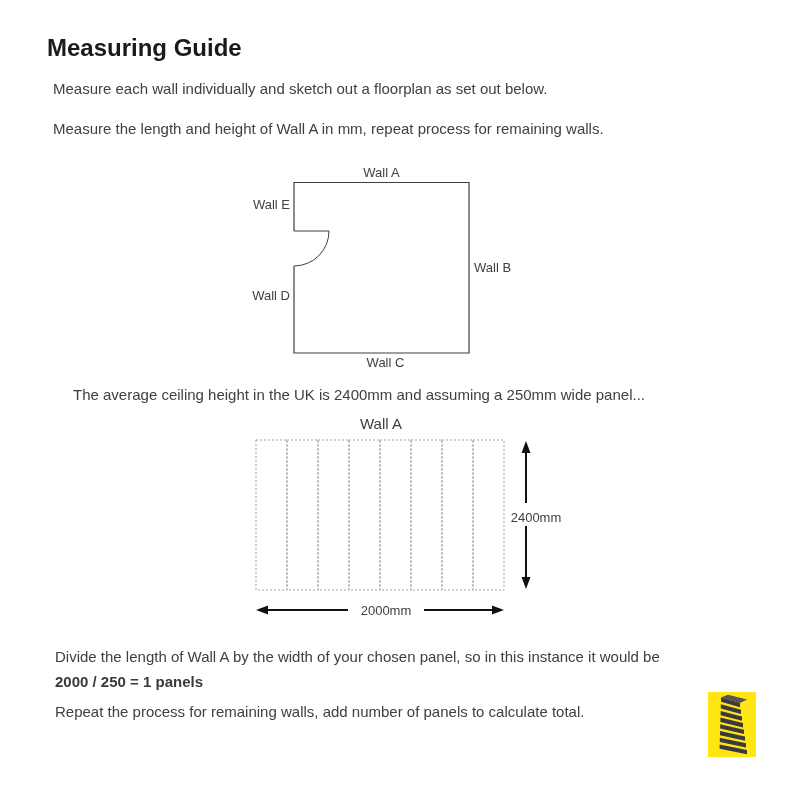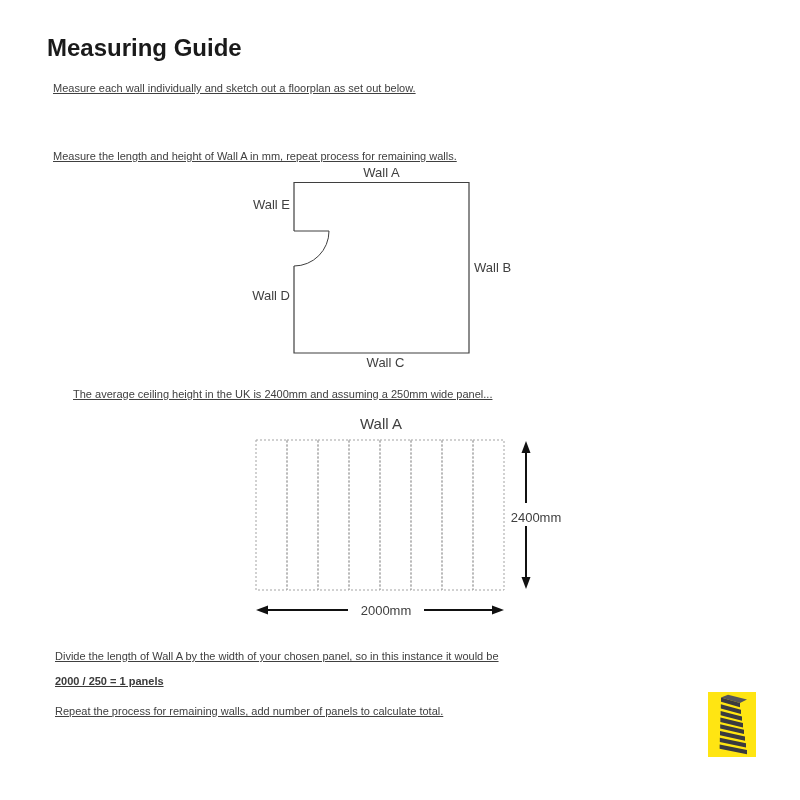--- a/index.html
+++ b/index.html
@@ -15,26 +15,25 @@
     width: 772px; height: 800px;
     background: #ffffff;
   }
   .title {
     position: absolute; left: 47px; top: 35px;
     font-size: 24px; font-weight: bold; color: #1a1a1a;
     letter-spacing: 0px; line-height: 26px;
   }
   .body-text {
     position: absolute;
-    font-size: 11px; color: #404040; line-height: 17px;
+    font-size: 15px; color: #404040; line-height: 17px;
     white-space: nowrap;
-    text-decoration: underline;
   }
   .p-intro1 { left: 53px; top: 80px; }
-  .p-intro2 { left: 53px; top: 120px; margin-top: 28px; }
+  .p-intro2 { left: 53px; top: 120px; }
   .p-ceiling { left: 53px; top: 386px; margin-left: 20px; }
   .p-divide { left: 55px; top: 648px; }
   .p-formula { left: 55px; top: 673px; font-weight: bold; color: #3a3a3a; }
   .p-repeat { left: 55px; top: 703px; }
   svg text {
     font-family: "Liberation Sans", sans-serif;
     fill: #404040;
   }
   .floorplan-svg { position: absolute; left: 240px; top: 160px; }
   .panels-svg { position: absolute; left: 240px; top: 410px; }

